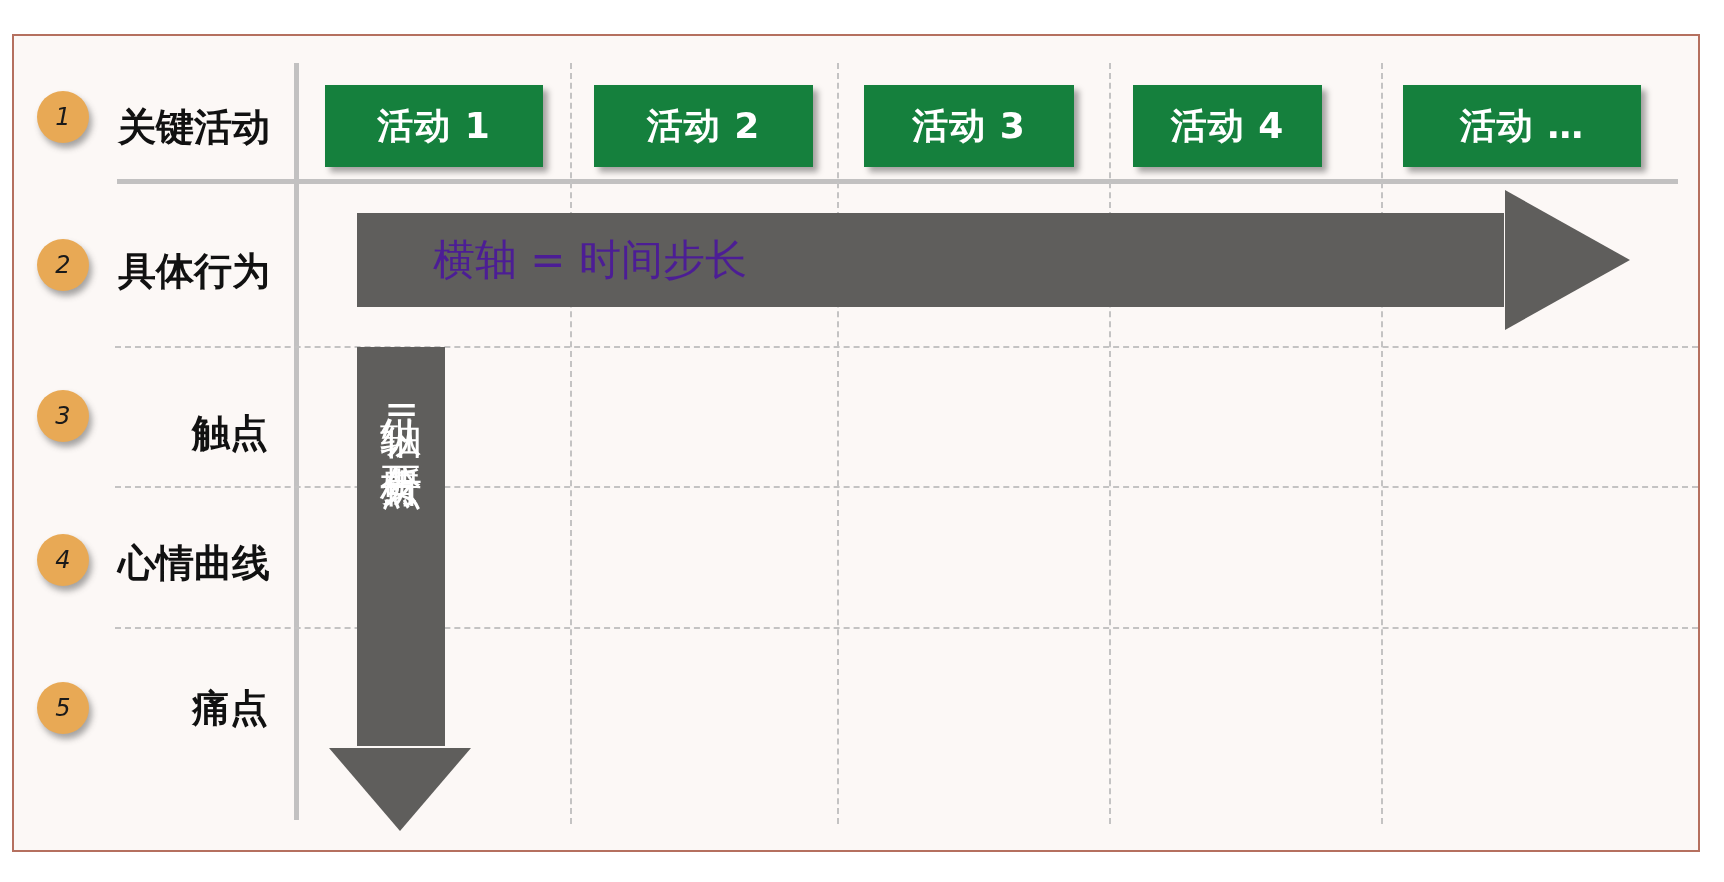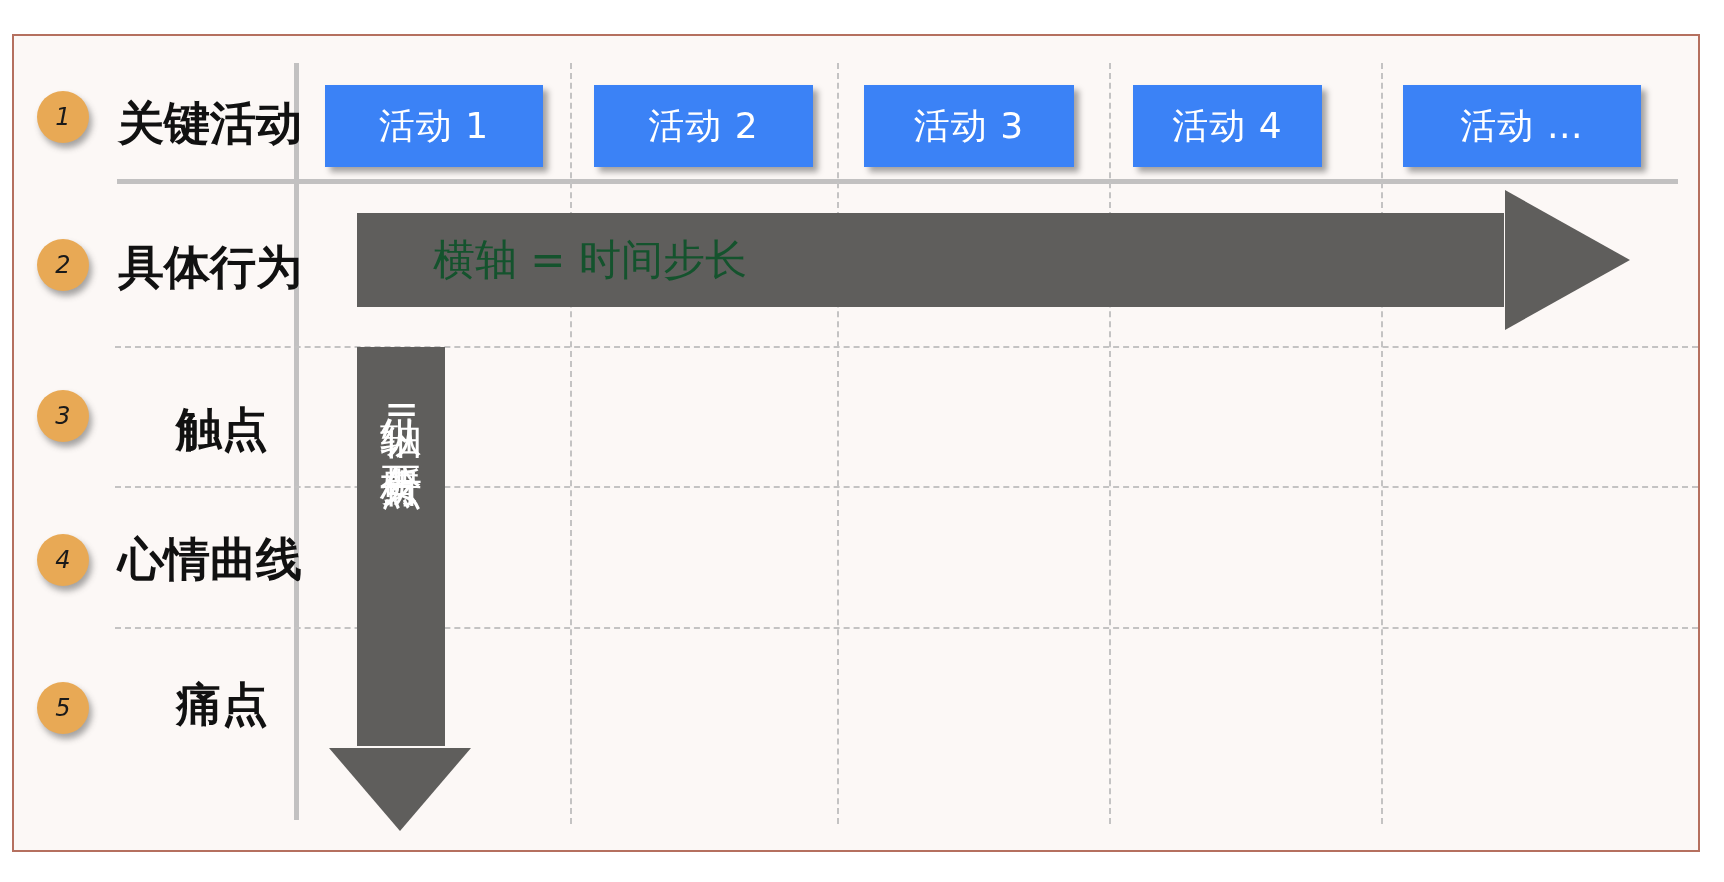--- a/index.html
+++ b/index.html
@@ -2,25 +2,25 @@
 <html><head>
 <meta charset="utf-8">
 <style>
   html,body{margin:0;padding:0;background:#ffffff;}
   body{width:1724px;height:882px;position:relative;overflow:hidden;font-family:"DejaVu Sans","Liberation Sans",sans-serif;}
   .frame{position:absolute;left:12px;top:34px;width:1684px;height:814px;border:2px solid #b5705f;background:#fcf8f6;box-sizing:content-box;}
   .vline-solid{position:absolute;left:294px;top:63px;width:5px;height:757px;background:#c2c1c1;}
   .hline-solid{position:absolute;left:117px;top:179px;width:1561px;height:5px;background:#c2c1c1;}
   .vdash{position:absolute;top:63px;width:0;height:761px;border-left:2px dashed #c4c3c3;}
   .hdash{position:absolute;left:115px;width:1583px;height:0;border-top:2px dashed #c4c3c3;}
-  .activity{position:absolute;top:85px;height:82px;background:#3b82f6;color:#ffffff;font-size:36px;display:flex;align-items:center;justify-content:center;box-shadow:5px 5px 6px rgba(0,0,0,0.35);font-weight:400;letter-spacing:1px;}
+  .activity{position:absolute;top:85px;height:82px;background:#15803d;color:#ffffff;font-size:36px;display:flex;align-items:center;justify-content:center;box-shadow:5px 5px 6px rgba(0,0,0,0.35);font-weight:700;letter-spacing:1px;}
   .badge{position:absolute;width:52px;height:52px;border-radius:50%;background:#e8a955;box-shadow:3px 5px 6px rgba(60,60,60,0.45);display:flex;align-items:center;justify-content:center;font-size:24px;font-style:italic;color:#1a1a1a;}
-  .rowlabel{position:absolute;font-size:46px;font-weight:bold;color:#111;line-height:44px;white-space:nowrap;font-family:Liberation Mono, monospace;}
+  .rowlabel{position:absolute;font-size:38px;font-weight:bold;color:#111;line-height:44px;white-space:nowrap;}
   .harrow-body{position:absolute;left:357px;top:213px;width:1147px;height:94px;background:#5f5e5c;}
-  .harrow-text{position:absolute;left:433px;top:213px;height:94px;line-height:94px;color:#14532d;font-size:42px;white-space:nowrap;}
+  .harrow-text{position:absolute;left:433px;top:213px;height:94px;line-height:94px;color:#4c1d95;font-size:42px;white-space:nowrap;}
   .varrow-body{position:absolute;left:357px;top:347px;width:88px;height:399px;background:#5f5e5c;}
   .varrow-text{position:absolute;left:357px;top:384px;width:88px;color:#ffffff;font-size:42px;line-height:46px;text-align:center;writing-mode:vertical-rl;text-orientation:upright;display:flex;justify-content:center;align-items:center;}
   svg.head{position:absolute;overflow:visible;}
 </style>
 </head>
 <body>
 
 <div class="frame"></div>
 
 <div class="vline-solid"></div>

